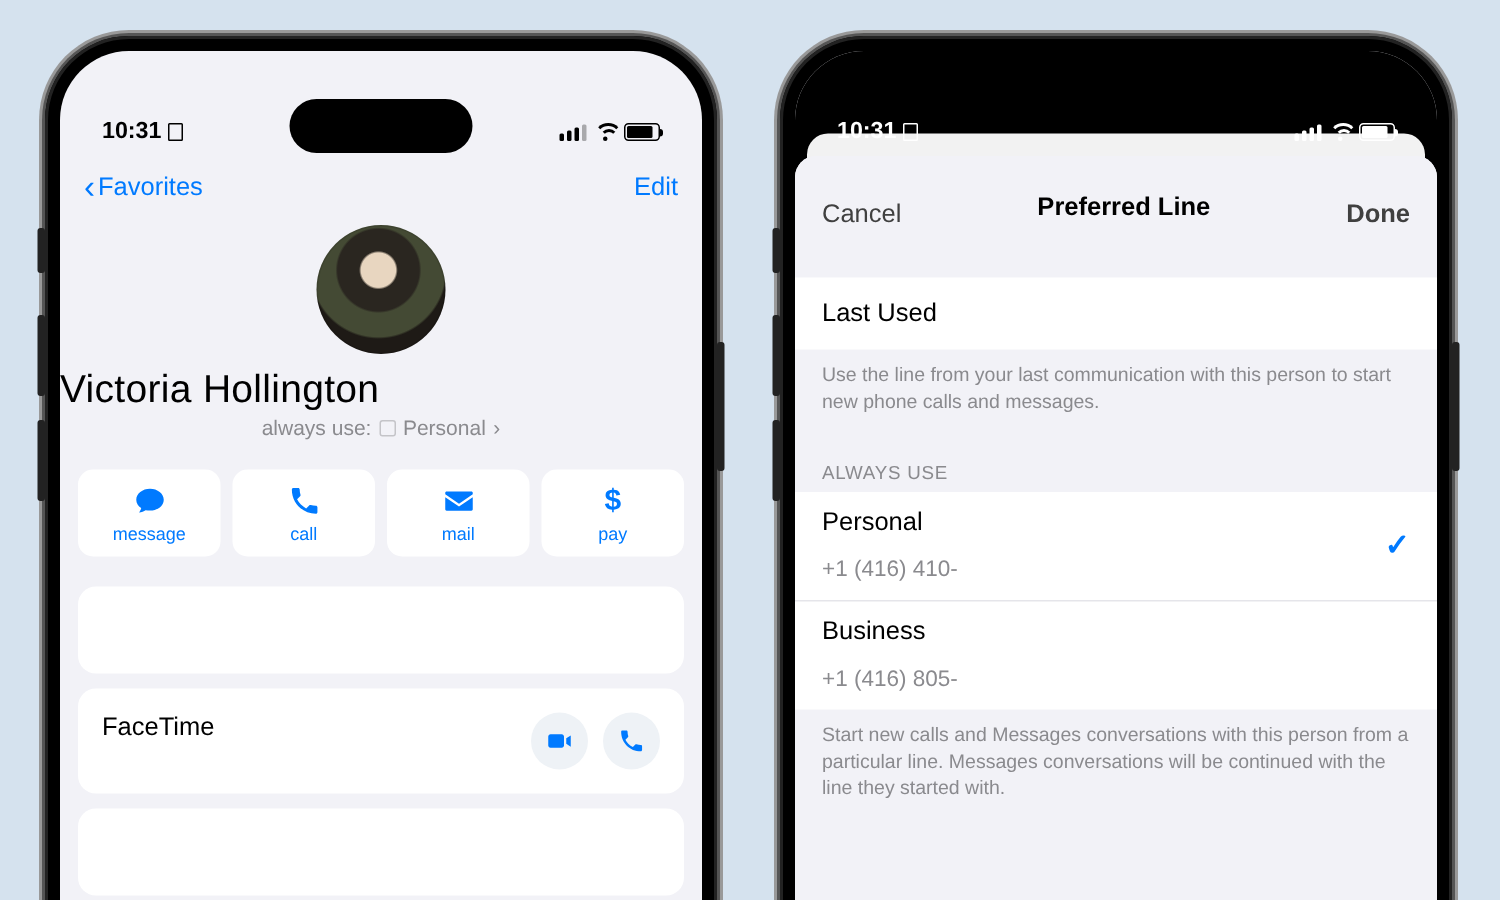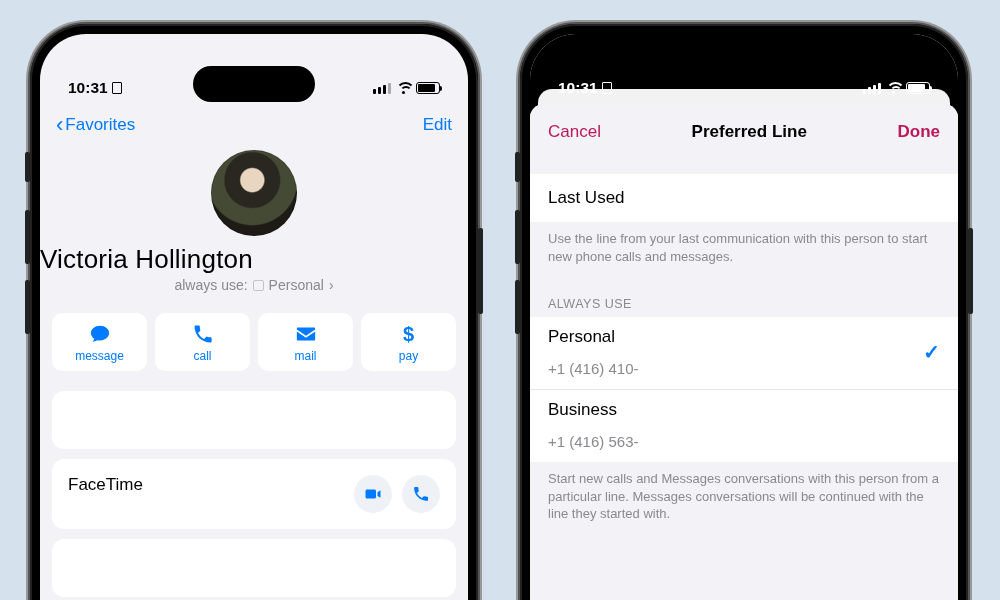--- a/index.html
+++ b/index.html
@@ -126,21 +126,21 @@
   .sheet {
     position:absolute; top:70px; left:0; right:0; bottom:0;
     background:#f2f2f7; border-radius:14px 14px 0 0;
     overflow:hidden;
   }
   .sheet-nav {
     display:flex; align-items:center; justify-content:space-between;
     padding:18px 18px; font-size:17px; background:#f2f2f7;
   }
   .sheet-nav .title { font-weight:600; }
-  .sheet-nav .link { color:#be185d; }
+  .sheet-nav .link { color:#404040;margin-top:11px; }
   .sheet-nav .done { font-weight:600; }
   .group { background:#fff; }
   .row { padding:14px 18px; font-size:17px; }
   .footer-note { padding:8px 18px 14px; font-size:13px; color:#8a8a8e; line-height:1.35; }
   .section-head { padding:18px 18px 6px; font-size:12.5px; letter-spacing:.5px; color:#8a8a8e; text-transform:uppercase; }
   .row2 { padding:10px 18px 12px; display:flex; align-items:center; justify-content:space-between; }
   .row2 .meta .name { font-size:17px; }
   .row2 .meta .num { font-size:15px; color:#8a8a8e; margin-top:13px; }
   .row2 + .row2 { border-top:1px solid #e5e5ea; }
   .check { color:#007aff; font-size:20px; font-weight:700; }
@@ -293,20 +293,20 @@
         <div class="row2">
           <div class="meta">
             <div class="name">Personal</div>
             <div class="num">+1 (416) 410-</div>
           </div>
           <span class="check">✓</span>
         </div>
         <div class="row2">
           <div class="meta">
             <div class="name">Business</div>
-            <div class="num">+1 (416) 563-</div>
+            <div class="num">+1 (416) 805-</div>
           </div>
         </div>
       </div>
       <div class="footer-note">Start new calls and Messages conversations with this person from a particular line. Messages conversations will be continued with the line they started with.</div>
     </div>
   </div>
 </div>
 
 </body></html>

